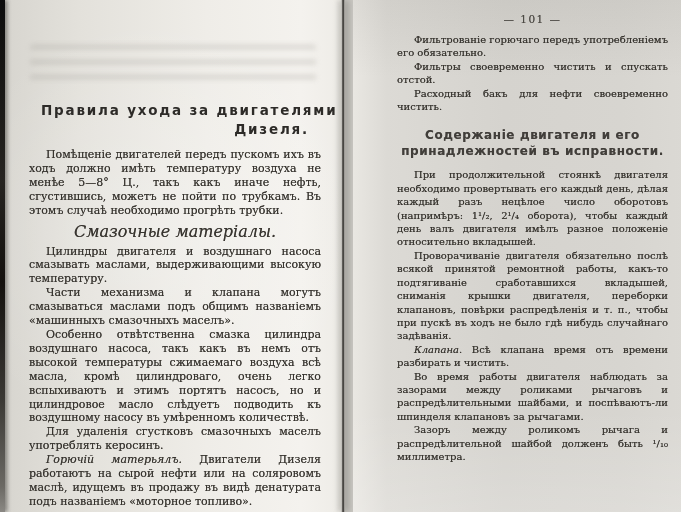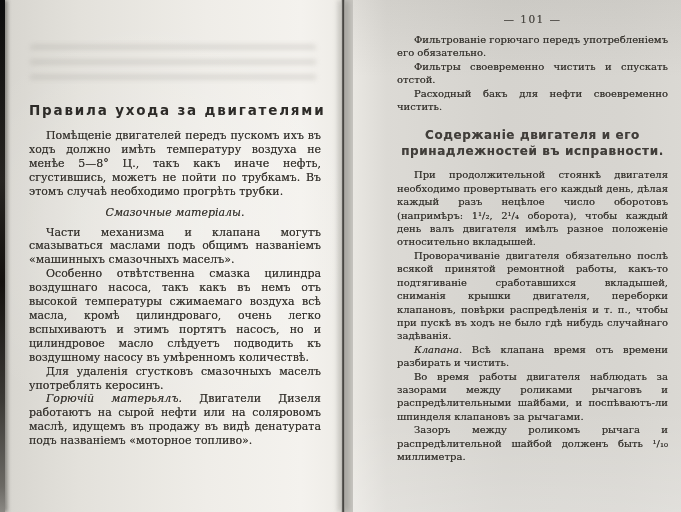--- a/index.html
+++ b/index.html
@@ -33,27 +33,27 @@
   .content{position:absolute;top:0;}
   .page-left  .content{left:25px;width:292px;}
   .page-right .content{left:44px;width:271px;}
 
   .para{margin:0;font-size:11px;line-height:13.9px;color:#37342f;
         text-align:justify;text-indent:17px;
         text-shadow:0 0 .6px rgba(55,52,47,.75);}
   .page-right .para{font-size:10px;line-height:13.4px;}
   .lead{font-style:italic;}
 
-  .title{margin:101px 0 9px;text-align:right;
+  .title{margin:101px 12px 9px;text-align:right;
         font-family:"DejaVu Sans",sans-serif;font-weight:bold;
         font-size:13.5px;line-height:19px;letter-spacing:1.8px;color:#2d2b28;}
   .title .tline{display:block;white-space:nowrap;}
 
   .subheading{margin:7px 0 6px;text-align:center;font-style:italic;font-weight:normal;
-        font-size:11px;line-height:14px;color:#37342f;
+        font-size:16px;line-height:14px;color:#37342f;
         text-shadow:0 0 .6px rgba(55,52,47,.7);}
 
   .pagenum{margin:13px 0 0;text-align:center;font-size:10.5px;letter-spacing:1.5px;
         color:#4a4742;text-shadow:0 0 .5px rgba(70,67,62,.6);}
 
   .heading2{margin:15px 4px 9px;text-align:center;
         font-family:"DejaVu Sans",sans-serif;font-weight:bold;
         font-size:12px;line-height:15.5px;letter-spacing:.6px;color:#413e3a;
         text-shadow:0 0 .5px rgba(65,62,58,.55);}
 
@@ -62,23 +62,25 @@
 </head>
 <body>
 
 <div class="spread">
 
   <div class="page page-left">
     <div class="ghost"></div>
     <div class="content">
       <h1 class="title">
         <span class="tline">Правила ухода за двигателями</span>
+        <span class="tline">Дизеля.</span>
       </h1>
       <p class="para">Помѣщеніе двигателей передъ пускомъ ихъ въ ходъ должно имѣть температуру воздуха не менѣе 5—8° Ц., такъ какъ иначе нефть, сгустившись, можетъ не пойти по трубкамъ. Въ этомъ случаѣ необходимо прогрѣть трубки.</p>
       <h2 class="subheading">Смазочные матеріалы.</h2>
+      <p class="para">Цилиндры двигателя и воздушнаго насоса смазывать маслами, выдерживающими высокую температуру.</p>
       <p class="para">Части механизма и клапана могутъ смазываться маслами подъ общимъ названіемъ «машинныхъ смазочныхъ маселъ».</p>
       <p class="para">Особенно отвѣтственна смазка цилиндра воздушнаго насоса, такъ какъ въ немъ отъ высокой температуры сжимаемаго воздуха всѣ масла, кромѣ цилиндроваго, очень легко вспыхиваютъ и этимъ портятъ насосъ, но и цилиндровое масло слѣдуетъ подводить къ воздушному насосу въ умѣренномъ количествѣ.</p>
       <p class="para">Для удаленія сгустковъ смазочныхъ маселъ употреблять керосинъ.</p>
       <p class="para"><span class="lead">Горючій матерьялъ.</span> <span>Двигатели Дизеля работаютъ на сырой нефти или на соляровомъ маслѣ, идущемъ въ продажу въ видѣ денатурата подъ названіемъ «моторное топливо».</span></p>
     </div>
   </div>
 
   <div class="gutter"></div>
 
   <div class="page page-right">

